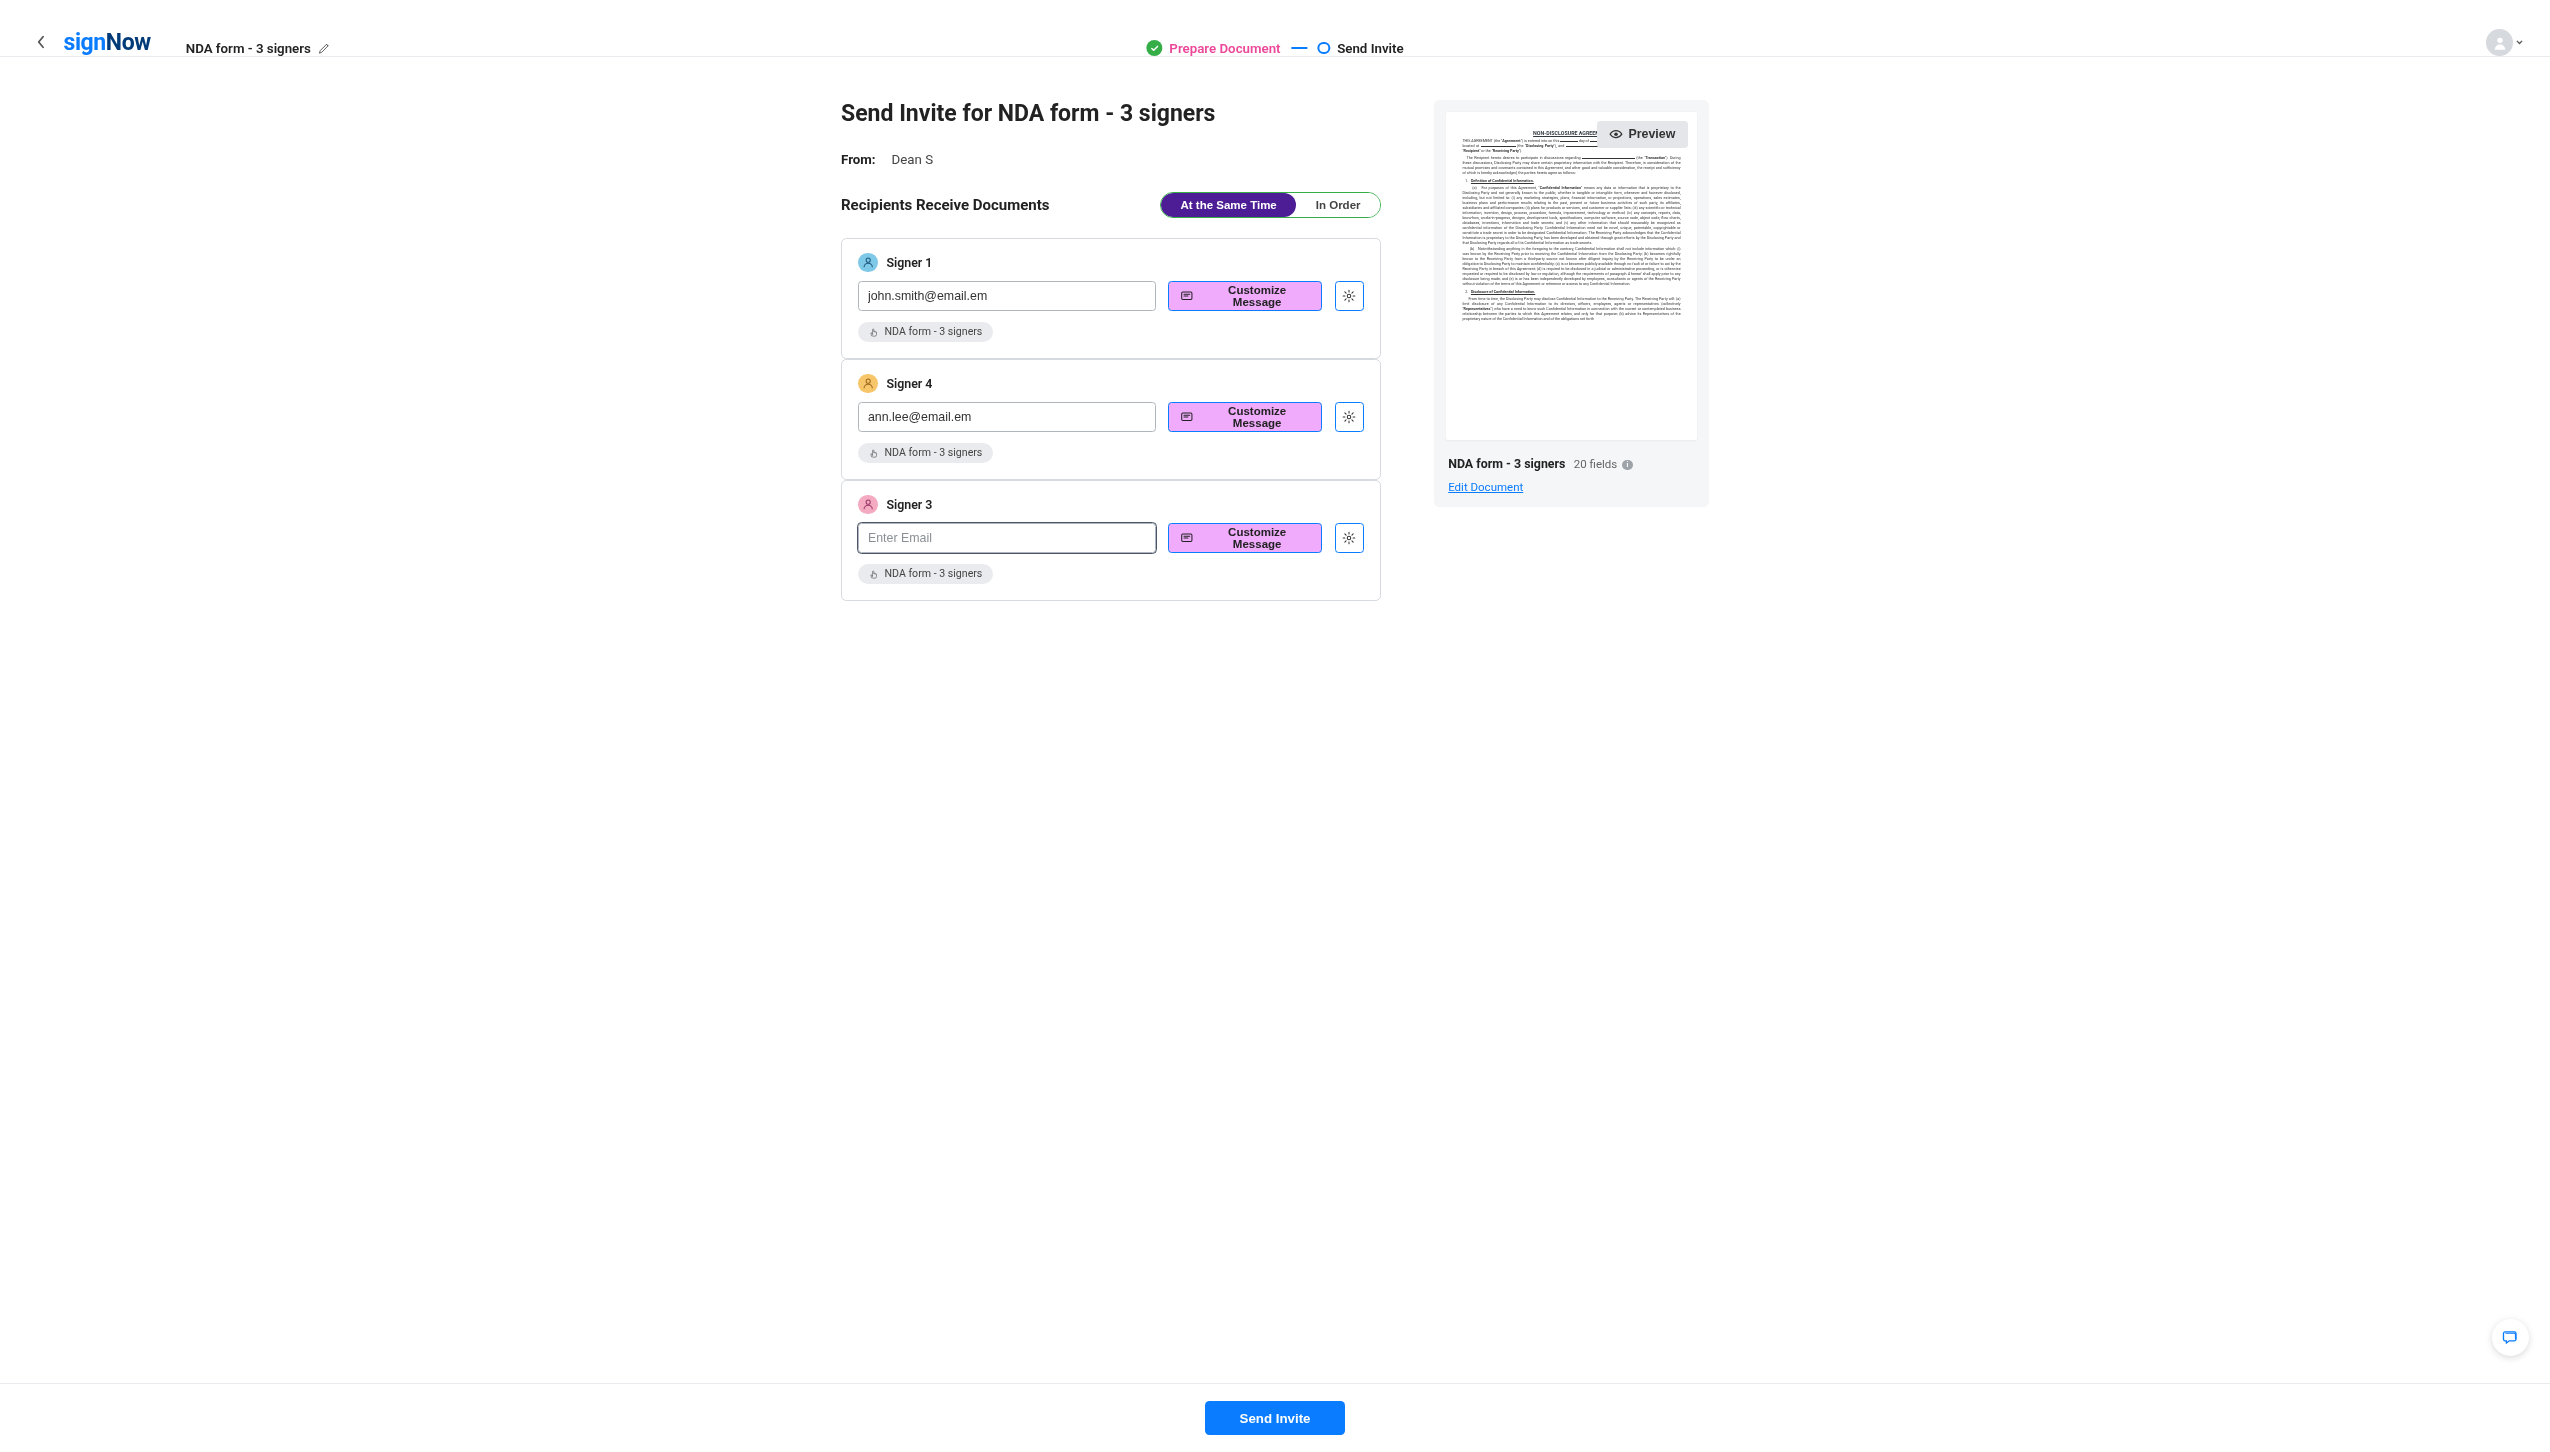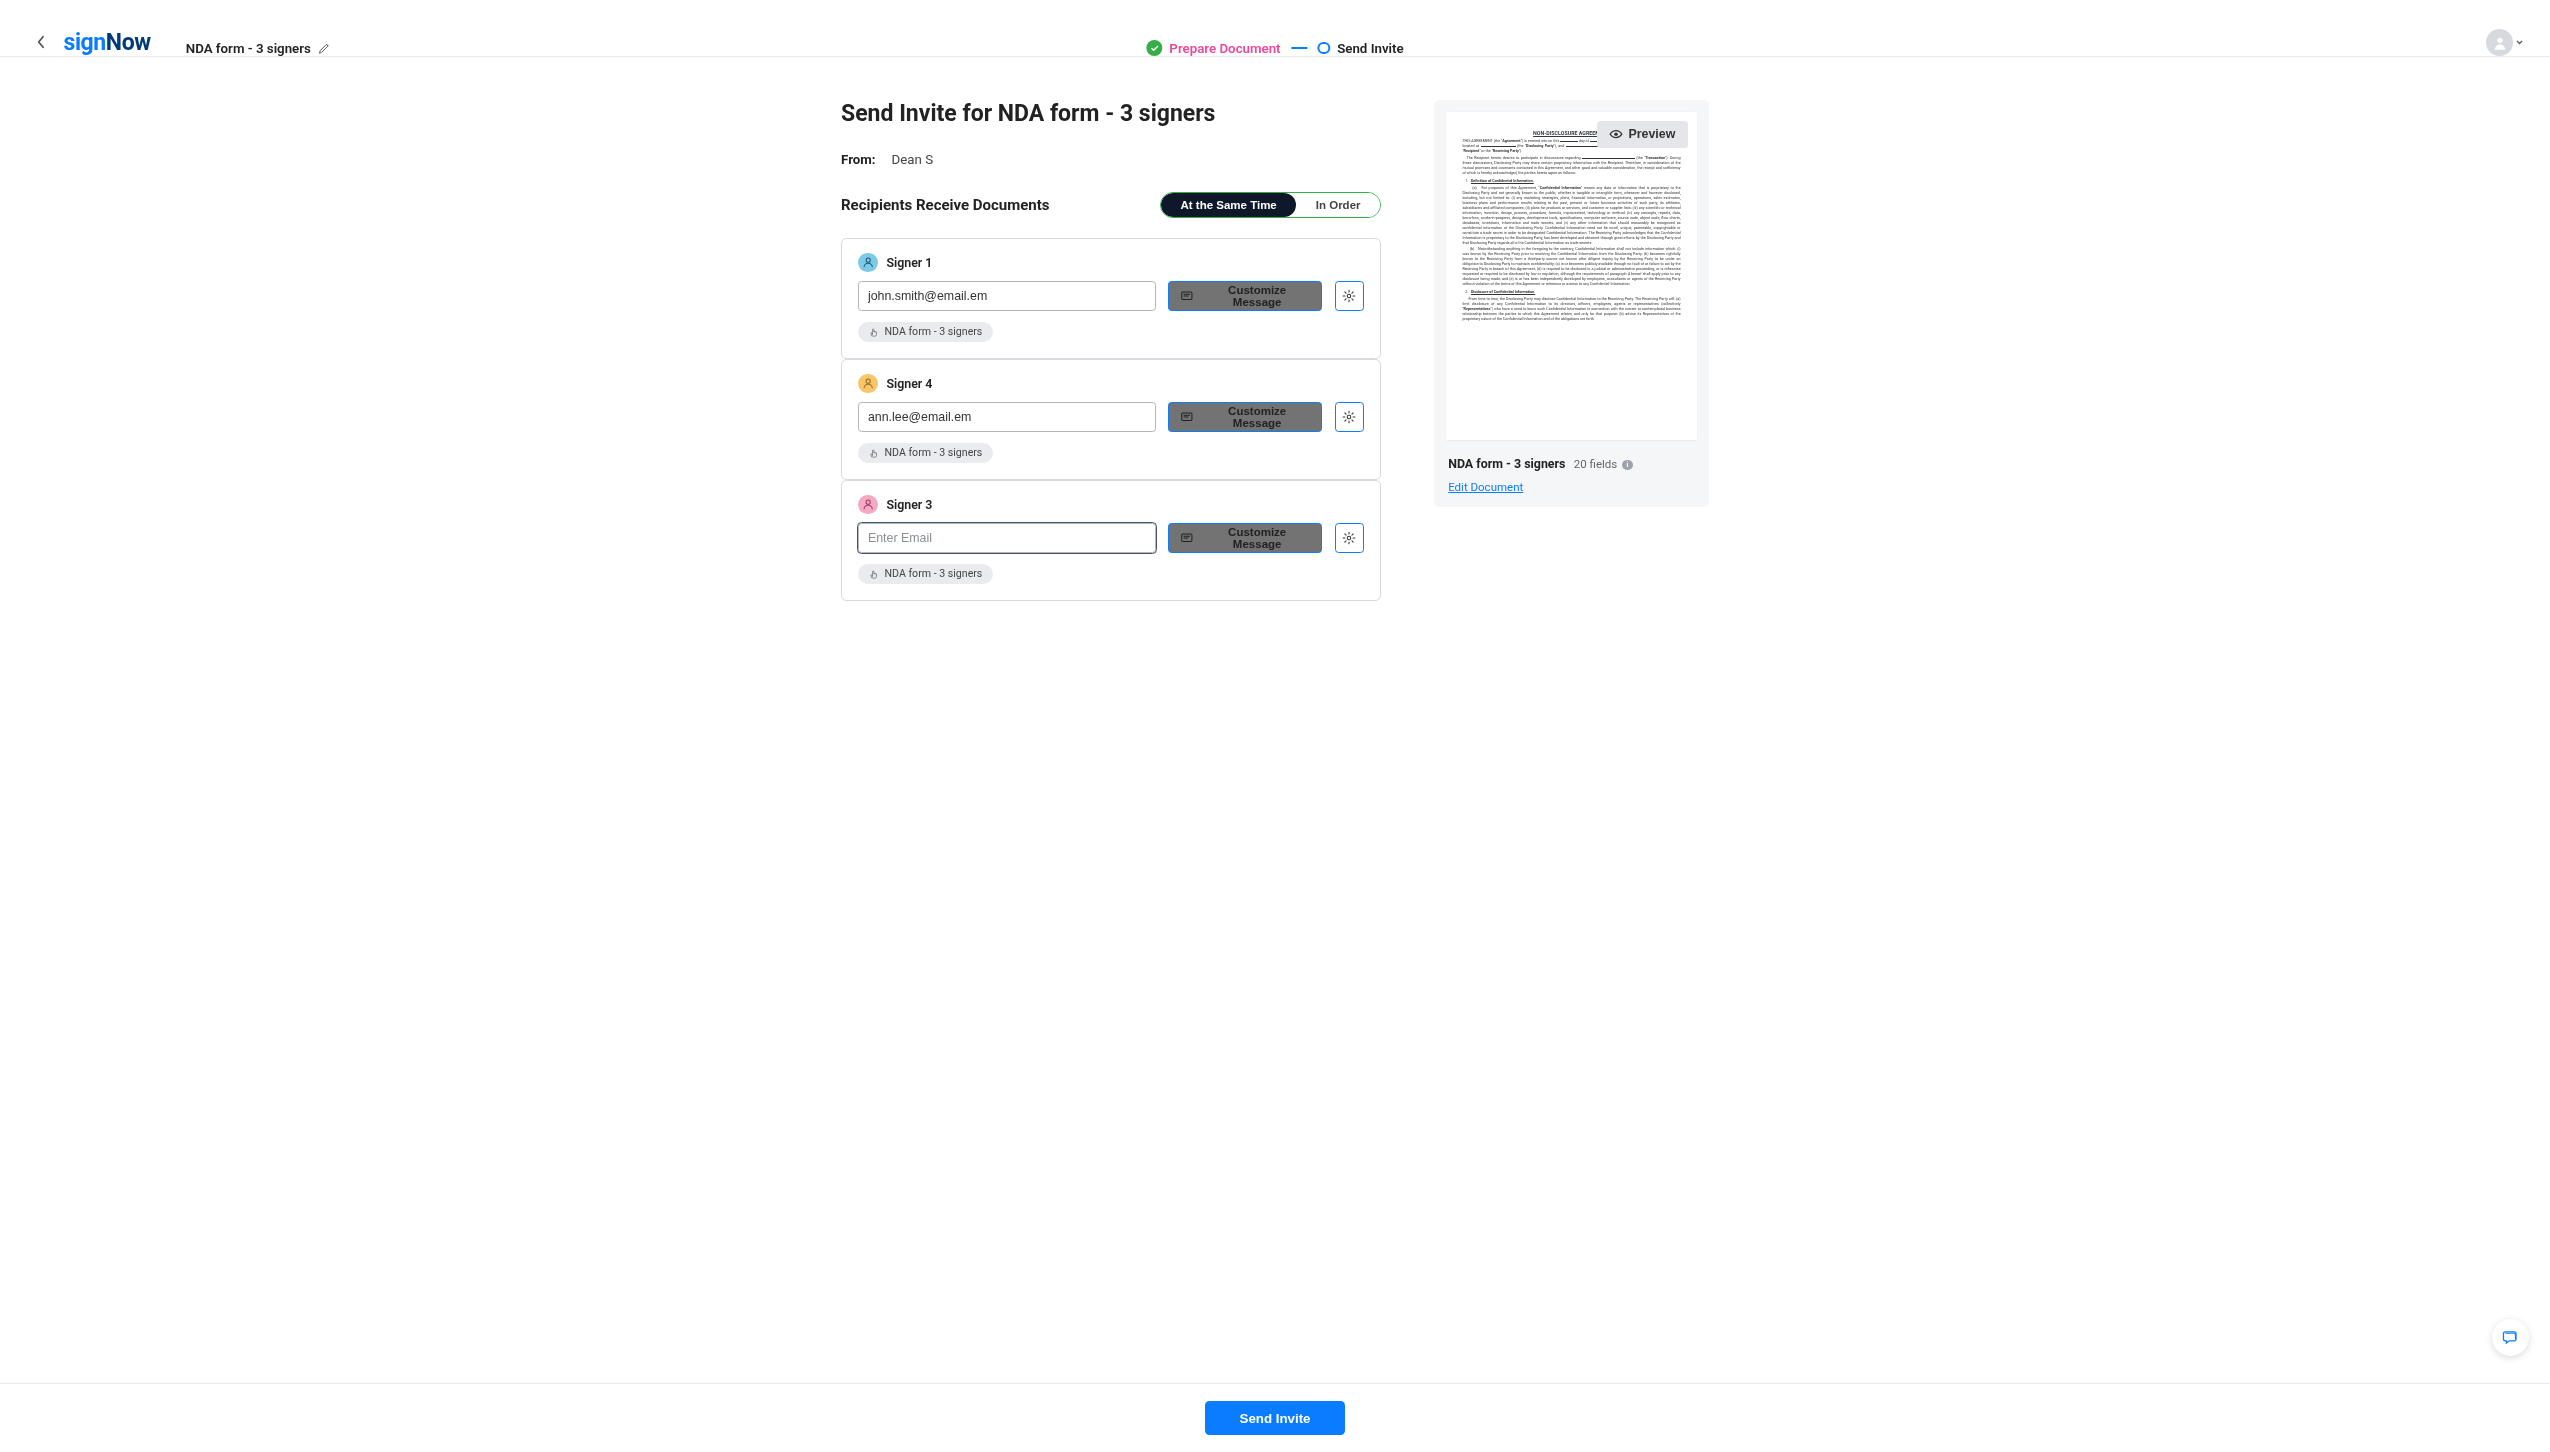--- a/index.html
+++ b/index.html
@@ -33,36 +33,36 @@
 h1.page-title { font-size: 23px; font-weight: 700; color: #222; margin-bottom: 25px; }
 
 .from-row { display: flex; align-items: center; gap: 16px; margin-bottom: 25px; }
 .from-label { font-weight: 700; font-size: 13.3px; color: #222; }
 .from-value { font-size: 13.3px; color: #444; }
 
 .recipients-row { display: flex; align-items: center; justify-content: space-between; margin-bottom: 19.5px; }
 .recipients-label { font-weight: 700; font-size: 15px; color: #222; }
 .toggle-group { display: flex; border: 0.9px solid #35ae47; border-radius: 885px; overflow: hidden; }
 .toggle-btn { padding: 6.2px 19.5px; font-size: 11.5px; font-weight: 600; cursor: pointer; background: #fff; color: #444; border: none; }
-.toggle-btn.active { background: #0f172a; color: #fff; border-radius: 885px; }
+.toggle-btn.active { background: #4c1d95; color: #fff; border-radius: 885px; }
 
 .signer-card { border: 0.9px solid #d6d9dd; border-radius: 5.3px; padding: 14px 16px 16px; }
 .signer-header { display: flex; align-items: center; gap: 8.9px; margin-bottom: 8.9px; }
 .signer-avatar { width: 19.5px; height: 19.5px; border-radius: 50%; display: flex; align-items: center; justify-content: center; }
 .signer-avatar svg { width: 12.4px; height: 12.4px; }
 .sa-blue { background: #7ec8e8; }
 .sa-orange { background: #f7c56a; }
 .sa-pink { background: #f4aac1; }
 .signer-name { font-weight: 600; font-size: 12.4px; color: #222; }
 
 .signer-input-row { display: flex; gap: 12.4px; align-items: center; margin-bottom: 10.6px; }
 .email-input { flex: 0 0 298px; height: 30px; border: 0.9px solid #b0b6bc; border-radius: 3.5px; padding: 0 8.9px; font-size: 12.4px; color: #333; }
 .email-input.focused { outline: 1.8px solid #4a5568; outline-offset: 0; border-radius: 3.5px; }
 .email-input::placeholder { color: #8a9096; }
-.customize-btn { height: 30px; border: 0.9px solid #0a7cff; border-radius: 3.5px; background: #737373; color: #222; font-weight: 600; font-size: 11.5px; padding: 0 10.6px; display: flex; align-items: center; gap: 10px; cursor: pointer; }
+.customize-btn { height: 30px; border: 0.9px solid #0a7cff; border-radius: 3.5px; background: #f0abfc; color: #222; font-weight: 600; font-size: 11.5px; padding: 0 10.6px; display: flex; align-items: center; gap: 10px; cursor: pointer; }
 .customize-btn svg { width: 14px; height: 14px; }
 .gear-btn { width: 30px; height: 30px; border: 0.9px solid #0a7cff; border-radius: 3.5px; background: #fff; display: flex; align-items: center; justify-content: center; cursor: pointer; }
 .gear-btn svg { width: 14px; height: 14px; color: #333; }
 
 .doc-chip { display: inline-flex; align-items: center; gap: 5.3px; background: #e9ebee; border-radius: 10.6px; padding: 3.5px 10.6px; font-size: 10.6px; color: #444; }
 .doc-chip svg { width: 10.6px; height: 10.6px; }
 
 
 .preview-panel { background: #f5f6f7; border-radius: 5.3px; padding: 12.4px; }
 .preview-doc { background: #fff; border-radius: 1.8px; height: 328px; position: relative; padding: 17.7px 16px; overflow: hidden; box-shadow: 0 0.9px 1.8px rgba(0,0,0,0.05); }

